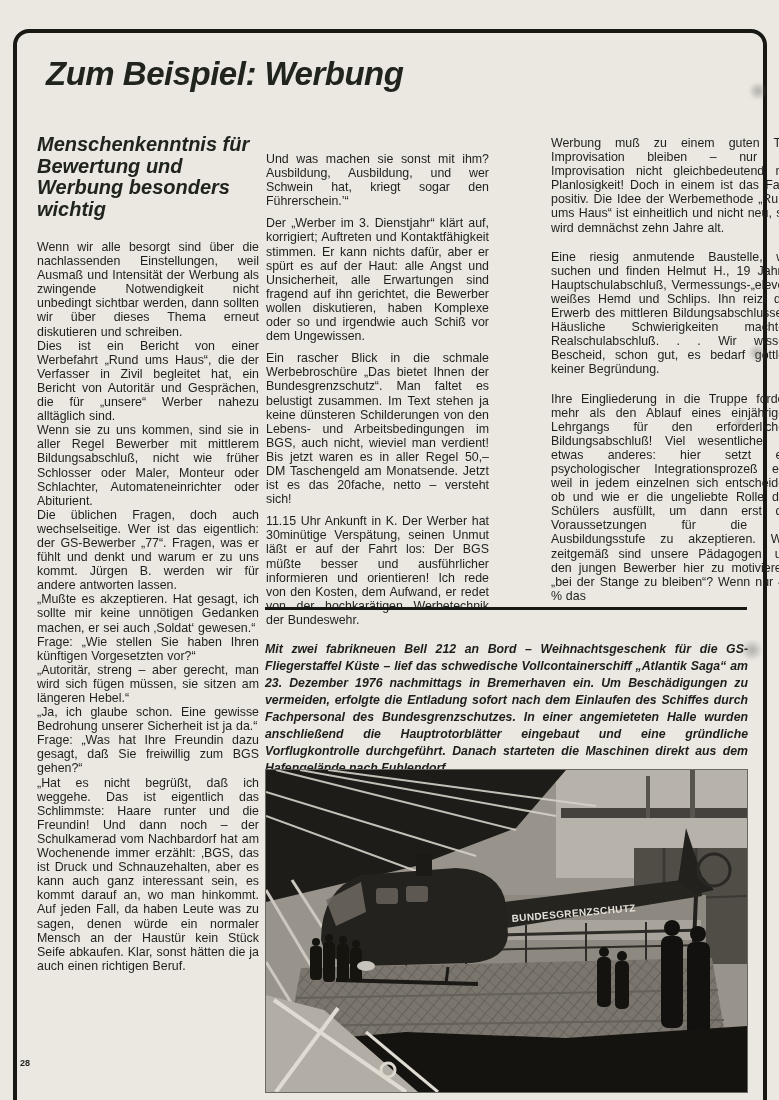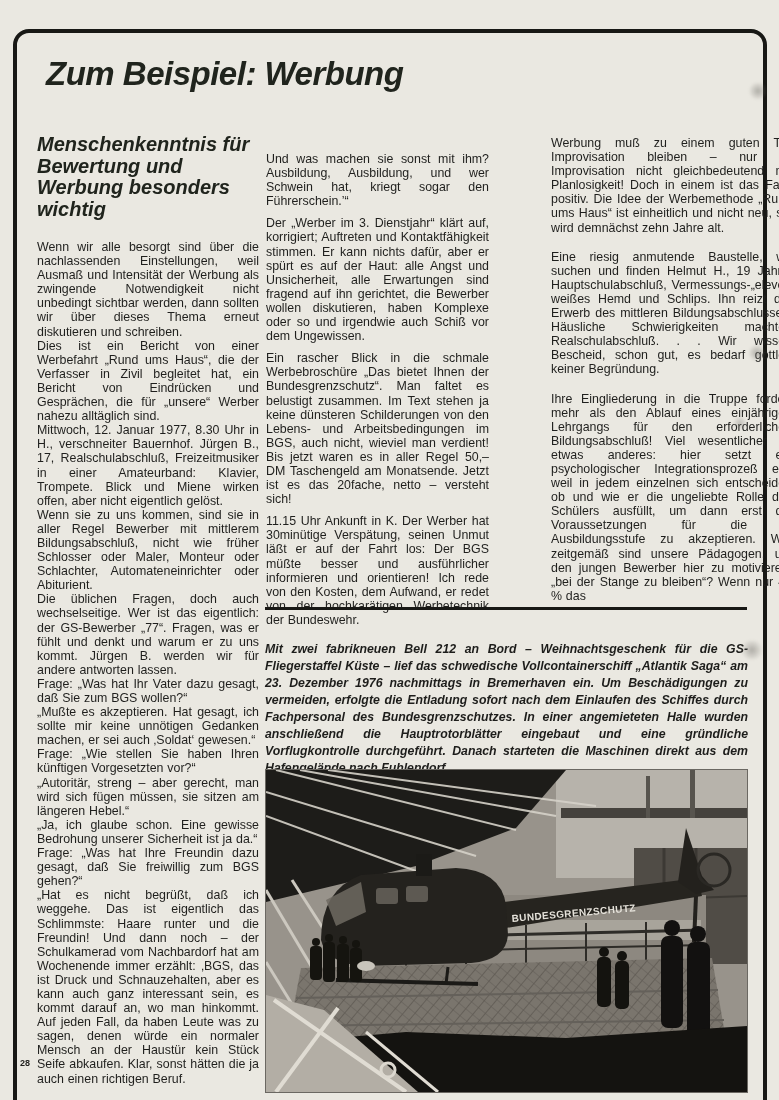--- a/index.html
+++ b/index.html
@@ -73,25 +73,23 @@
 </head>
 <body>
 
 <div class="frame"></div>
 
 <div class="title">Zum Beispiel: Werbung</div>
 
 <div class="colL">
   <h2 class="heading">Menschenkenntnis für Bewertung und Werbung besonders wichtig</h2>
   <p class="bp">Wenn wir alle besorgt sind über die nachlassenden Einstellungen, weil Ausmaß und Intensität der Werbung als zwingende Notwendigkeit nicht unbedingt sichtbar werden, dann sollten wir über dieses Thema erneut diskutieren und schreiben.</p>
-  <p class="bp">Dies ist ein Bericht von einer Werbefahrt „Rund ums Haus“, die der Verfasser in Zivil begleitet hat, ein Bericht von Eindrücken und Gesprächen, die für „unsere“ Werber nahezu alltäglich sind.</p>
-  <p class="bp">Mittwoch, 12. Januar 1977, 8.30 Uhr in H., verschneiter Bauernhof. Jürgen B., 17, Realschulabschluß, Freizeitmusiker in einer Amateurband: Klavier, Trompete. Blick und Miene wirken offen, aber nicht eigentlich gelöst.</p>
+  <p class="bp">Dies ist ein Bericht von einer Werbefahrt „Rund ums Haus“, die der Verfasser in Zivil begleitet hat, ein Bericht von Autoritär und Gesprächen, die für „unsere“ Werber nahezu alltäglich sind.</p>
   <p class="bp">Wenn sie zu uns kommen, sind sie in aller Regel Bewerber mit mittlerem Bildungsabschluß, nicht wie früher Schlosser oder Maler, Monteur oder Schlachter, Automateneinrichter oder Abiturient.</p>
   <p class="bp">Die üblichen Fragen, doch auch wechselseitige. Wer ist das eigentlich: der GS-Bewerber „77“. Fragen, was er fühlt und denkt und warum er zu uns kommt. Jürgen B. werden wir für andere antworten lassen.</p>
-  <p class="bp">Frage: „Was hat Ihr Vater dazu gesagt, daß Sie zum BGS wollen?“</p>
   <p class="bp">„Mußte es akzeptieren. Hat gesagt, ich sollte mir keine unnötigen Gedanken machen, er sei auch ‚Soldat‘ gewesen.“</p>
   <p class="bp">Frage: „Wie stellen Sie haben Ihren künftigen Vorgesetzten vor?“</p>
   <p class="bp">„Autoritär, streng – aber gerecht, man wird sich fügen müssen, sie sitzen am längeren Hebel.“</p>
   <p class="bp">„Ja, ich glaube schon. Eine gewisse Bedrohung unserer Sicherheit ist ja da.“</p>
   <p class="bp">Frage: „Was hat Ihre Freundin dazu gesagt, daß Sie freiwillig zum BGS gehen?“</p>
   <p class="bp">„Hat es nicht begrüßt, daß ich weggehe. Das ist eigentlich das Schlimmste: Haare runter und die Freundin! Und dann noch – der Schulkamerad vom Nachbardorf hat am Wochenende immer erzählt: ‚BGS, das ist Druck und Schnauzehalten, aber es kann auch ganz interessant sein, es kommt darauf an, wo man hinkommt. Auf jeden Fall, da haben Leute was zu sagen, denen würde ein normaler Mensch an der Haustür kein Stück Seife abkaufen. Klar, sonst hätten die ja auch einen richtigen Beruf.</p>
 </div>
 
 <div class="colM">
   <p class="bp">Und was machen sie sonst mit ihm? Ausbildung, Ausbildung, und wer Schwein hat, kriegt sogar den Führerschein.’“</p>

